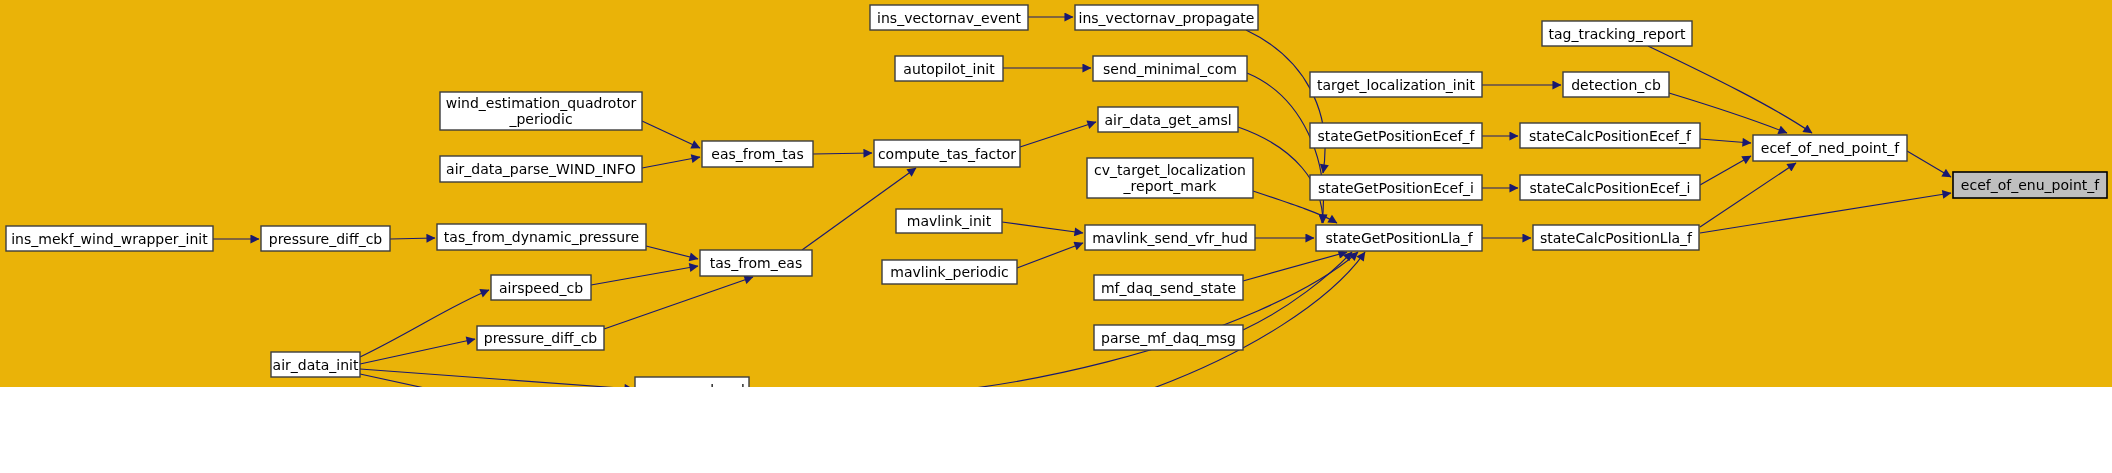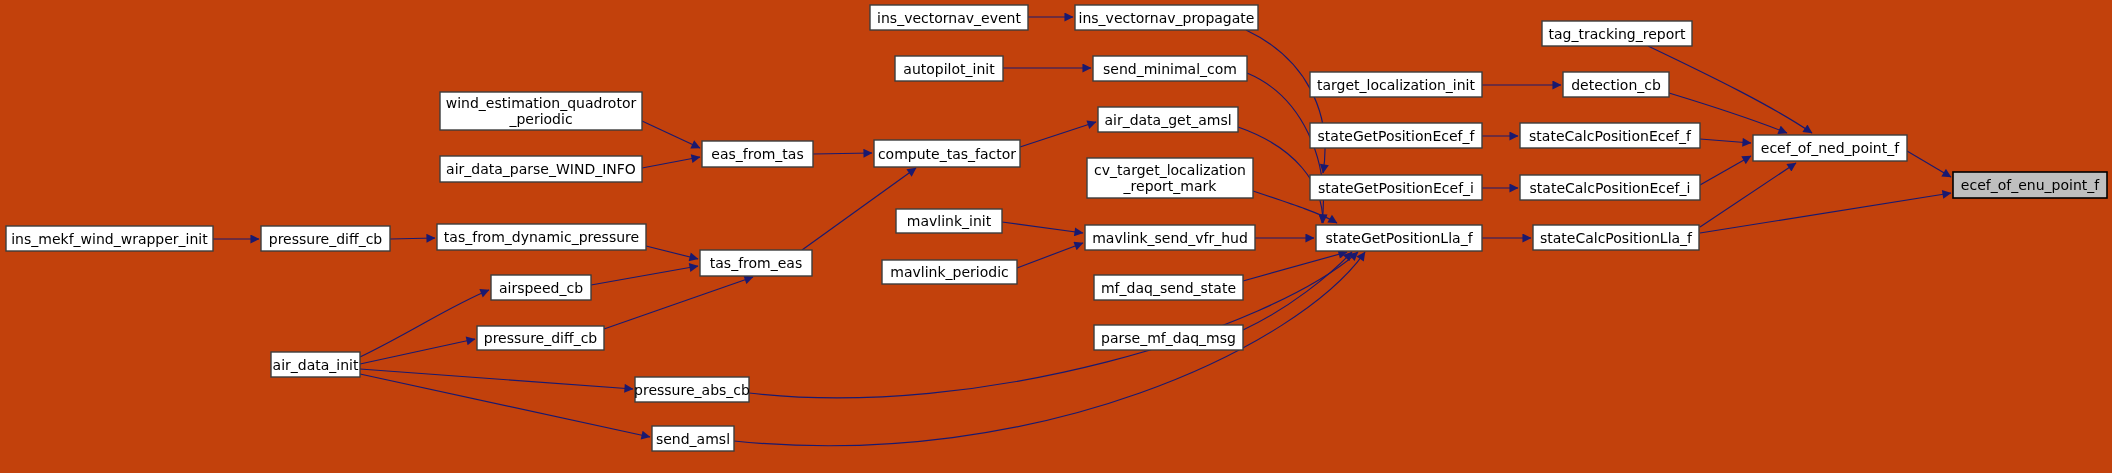--- a/index.html
+++ b/index.html
@@ -4,22 +4,22 @@
 <style>
   html, body {
     margin: 0;
     padding: 0;
     background: #ffffff;
     font-family: "DejaVu Sans", "Liberation Sans", sans-serif;
   }
   #graph-wrap {
     position: relative;
     width: 2112px;
-    height: 473px;
-    background: #c2410c;
+    height: 387px;
+    background: #eab308;
     text-align: center;
   }
   svg { display: block; }
   .node-rect {
     fill: #ffffff;
     stroke: #3d3d3d;
     stroke-width: 1.4;
   }
   .node-rect.highlight {
     fill: #bfbfbf;

